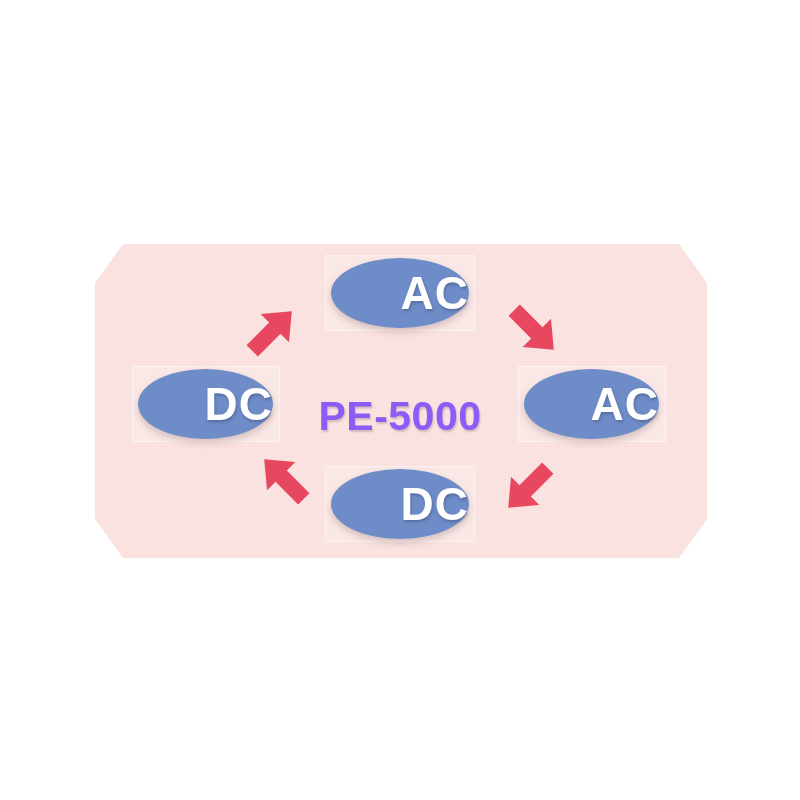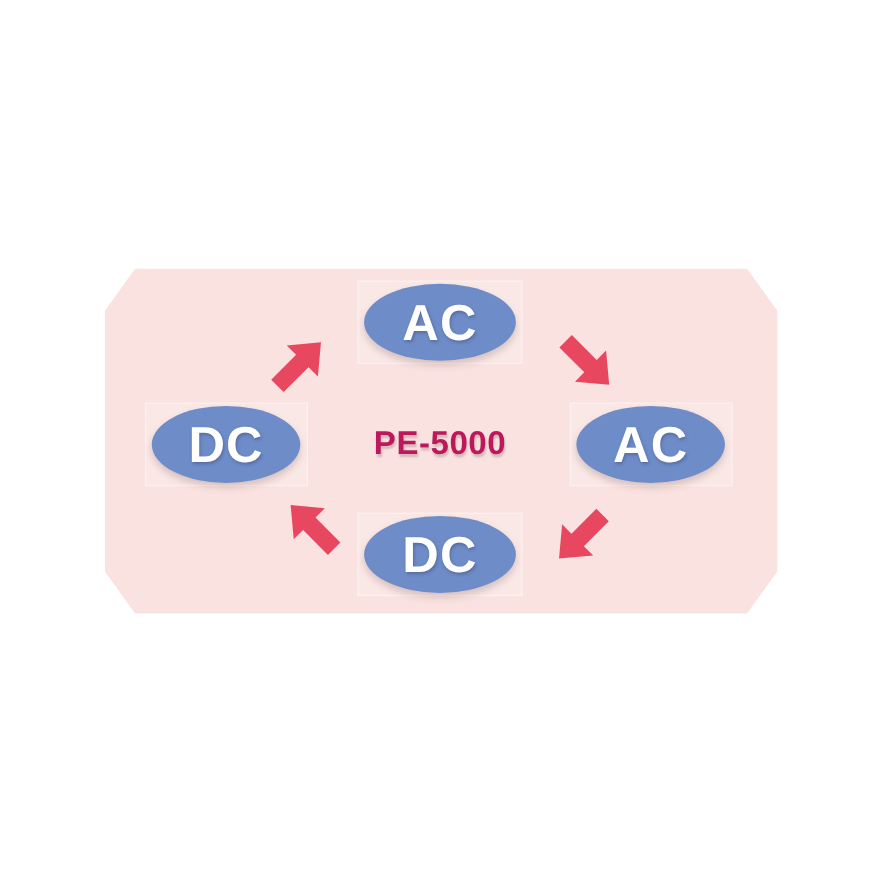--- a/index.html
+++ b/index.html
@@ -59,21 +59,21 @@
   }
 
   
   .node {
     position: absolute;
     border-radius: 50%;
     background: #6e8cc8;
     box-shadow: 0 4px 7px rgba(120, 90, 95, 0.28);
     display: flex;
     align-items: center;
-    justify-content: center;
+    justify-content: flex-end;
   }
   .node .node-label {
     color: #ffffff;
     font-family: "Liberation Sans", sans-serif;
     font-weight: bold;
     font-size: 46px;
     letter-spacing: 1px;
     line-height: 1;
     text-shadow: 1px 2px 3px rgba(60, 70, 110, 0.45);
     user-select: none;
@@ -89,30 +89,30 @@
   #node-dc-bottom { left: 331px; top: 469px; width: 138px; height: 70px; }
   #plate-dc-bottom{ left: 325px; top: 466px; width: 150px; height: 76px; }
 
   #node-dc-left   { left: 138px; top: 369px; width: 135px; height: 70px; }
   #plate-dc-left  { left: 132px; top: 366px; width: 148px; height: 76px; }
 
   
   #center-label {
     position: absolute;
     left: 300px;
-    top: 382px;
+    top: 394px;
     width: 200px;
     height: 44px;
     display: flex;
     align-items: center;
     justify-content: center;
-    color: #be185d;
+    color: #8b5cf6;
     font-family: "Liberation Sans", sans-serif;
     font-weight: bold;
-    font-size: 30px;
+    font-size: 41px;
     letter-spacing: 0.5px;
     text-shadow: 1px 2px 2px rgba(120, 90, 100, 0.30);
     user-select: none;
     white-space: nowrap;
   }
 
   
   .arrow {
     position: absolute;
     width: 72px;

